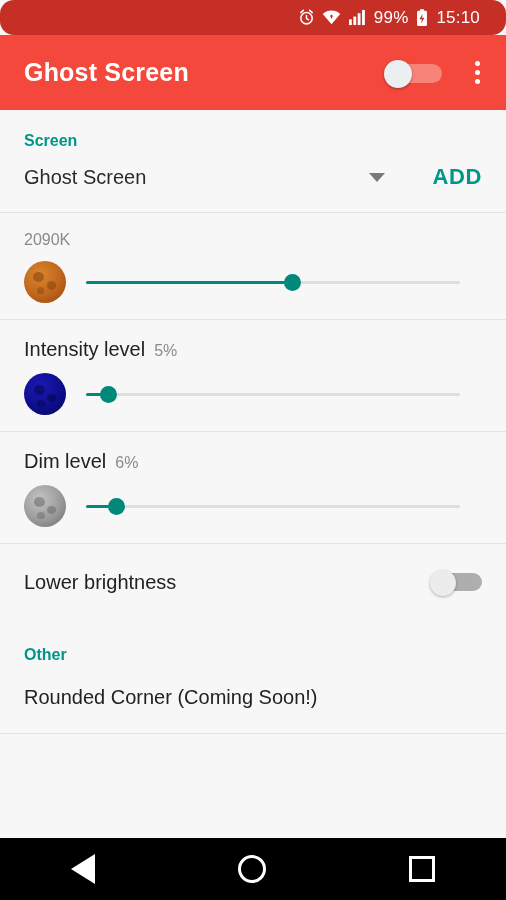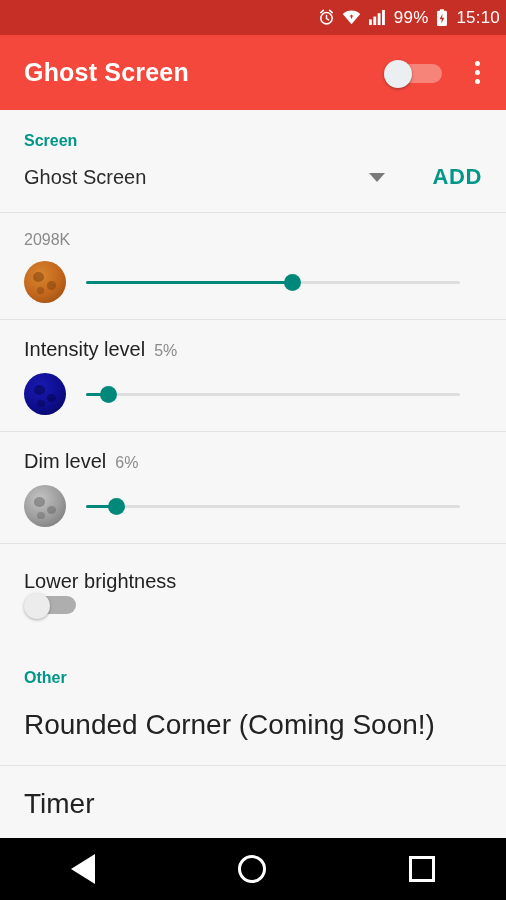--- a/index.html
+++ b/index.html
@@ -7,21 +7,21 @@
     width:506px; height:900px;
     font-family:"Liberation Sans", sans-serif;
     background:#f7f7f7;
     overflow:hidden;
   }
   #app { position:relative; width:506px; height:900px; background:#f7f7f7; }
 
   
   .statusbar {
     height:35px; background:#c62f26; display:flex; align-items:center;
-    justify-content:flex-end; padding-right:6px; gap:7px;
+    justify-content:flex-end; padding-right:26px; gap:7px;border-radius:14px;
   }
   .statusbar .txt { color:#ffffff; font-size:17px; letter-spacing:.2px; }
   .si { display:flex; align-items:center; }
 
   
   .appbar {
     height:75px; background:#f4483c; display:flex; align-items:center;
     padding:0 16px 0 24px;
   }
   .app-title { color:#ffffff; font-size:25px; font-weight:bold; flex:1; letter-spacing:.2px; }
@@ -71,35 +71,35 @@
   }
   .track-fill {
     position:absolute; top:14px; left:0; height:3px; background:#00897b; border-radius:2px;
   }
   .track-thumb {
     position:absolute; top:7px; width:17px; height:17px; border-radius:50%;
     background:#00897b; transform:translateX(-8px);
   }
 
   .toggle-row {
-    display:flex; align-items:flex-start; padding:26px 24px 30px 24px;flex-direction:column;
+    display:flex; align-items:flex-end; padding:26px 24px 30px 24px;
   }
   .toggle-row .label { font-size:20px; color:#222; flex:1; }
   .switch-sm { width:52px; height:24px; position:relative; }
   .switch-sm .track {
     position:absolute; left:12px; top:3px; width:40px; height:18px;
     border-radius:9px; background:#aeaeae;
   }
   .switch-sm .thumb {
     position:absolute; left:0; top:0; width:26px; height:26px; border-radius:50%;
     background:#ececec; box-shadow:0 1px 3px rgba(0,0,0,.3);
   }
 
   .plain-row { padding:22px 24px 24px 24px; }
-  .plain-row .title { font-size:28px; color:#222; }
+  .plain-row .title { font-size:20px; color:#222; }
   .plain-row .sub { font-size:17px; color:#8a8a8a; margin-top:5px; }
 
   
   .navbar {
     position:absolute; bottom:0; left:0; width:506px; height:62px;
     background:#000; display:flex; align-items:center; justify-content:space-around;
   }
   .nav-back {
     width:0; height:0; border-top:15px solid transparent; border-bottom:15px solid transparent;
     border-right:24px solid #fff;
@@ -161,21 +161,21 @@
   <div class="section-header">Screen</div>
   <div class="profile-row">
     <div class="profile-name">Ghost Screen</div>
     <div class="caret"></div>
     <div class="add-btn">ADD</div>
   </div>
   <div class="divider"></div>
 
   <div class="slider-block">
     <div class="slider-title">
-      <span class="val">2098K</span>
+      <span class="val">2090K</span>
     </div>
     <div class="slider-line">
       <div class="moon" style="background:radial-gradient(circle at 38% 33%, #d9862f 0%, #c0651b 55%, #8f4710 100%);">
         <div class="c" style="left:22%;top:26%;width:26%;height:24%;background:rgba(110,52,8,.45);"></div>
         <div class="c" style="left:55%;top:48%;width:22%;height:20%;background:rgba(110,52,8,.40);"></div>
         <div class="c" style="left:30%;top:62%;width:18%;height:16%;background:rgba(110,52,8,.35);"></div>
       </div>
       <div class="track-wrap">
         <div class="track-bg"></div>
         <div class="track-fill" style="width:55%;"></div>
@@ -232,21 +232,20 @@
       <div class="thumb"></div>
     </div>
   </div>
 
   <div class="section-header">Other</div>
   <div class="plain-row">
     <div class="title">Rounded Corner (Coming Soon!)</div>
   </div>
   <div class="divider"></div>
   <div class="plain-row">
-    <div class="title">Timer</div>
   </div>
 
   <div class="navbar">
     <div class="nav-back"></div>
     <div class="nav-home"></div>
     <div class="nav-recent"></div>
   </div>
 
 </div>
 

